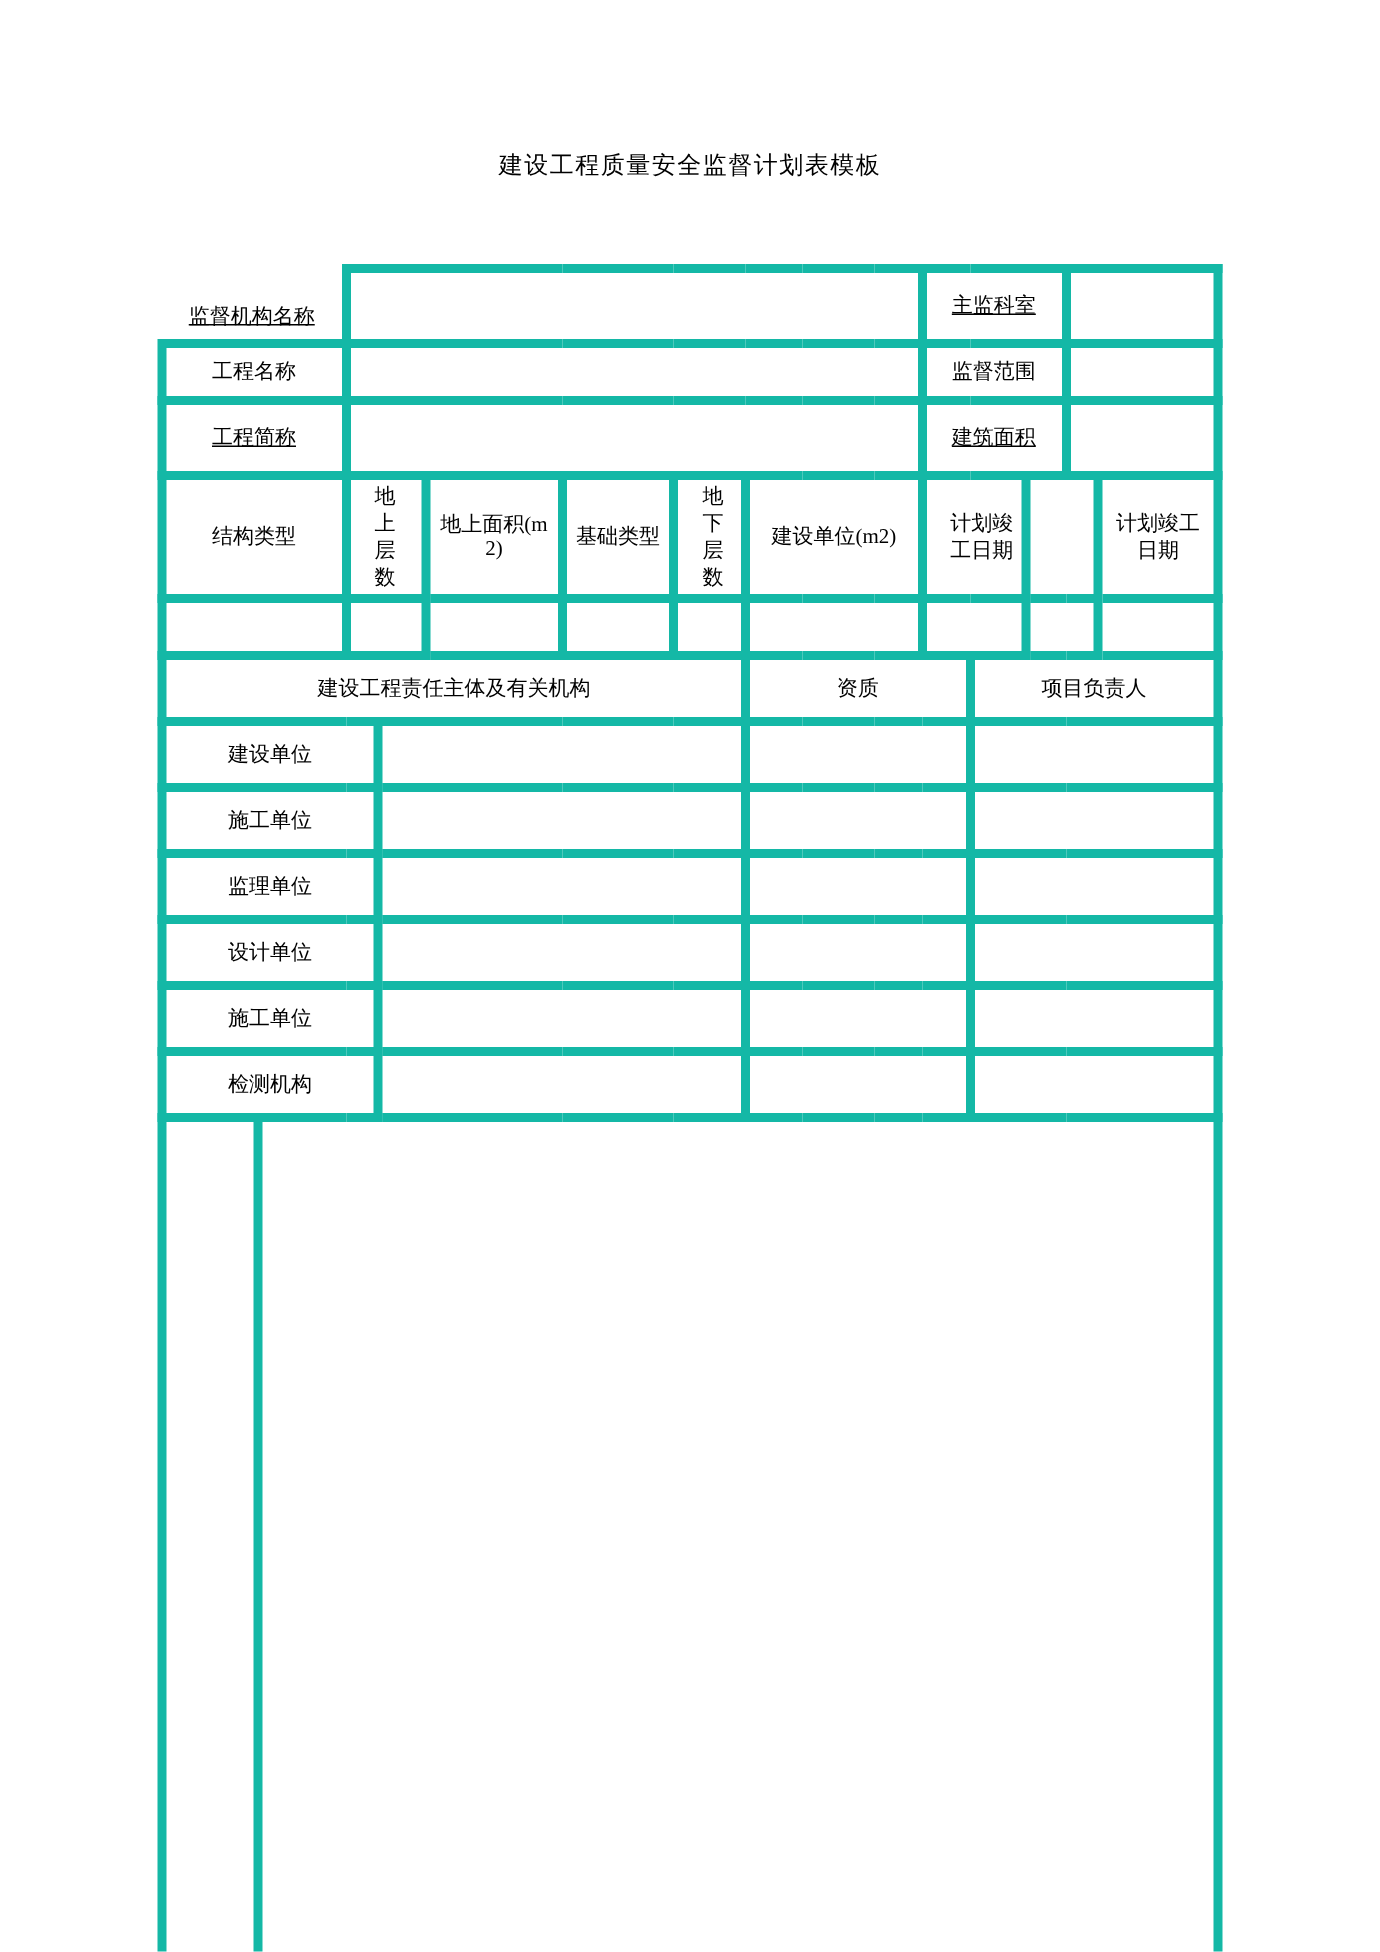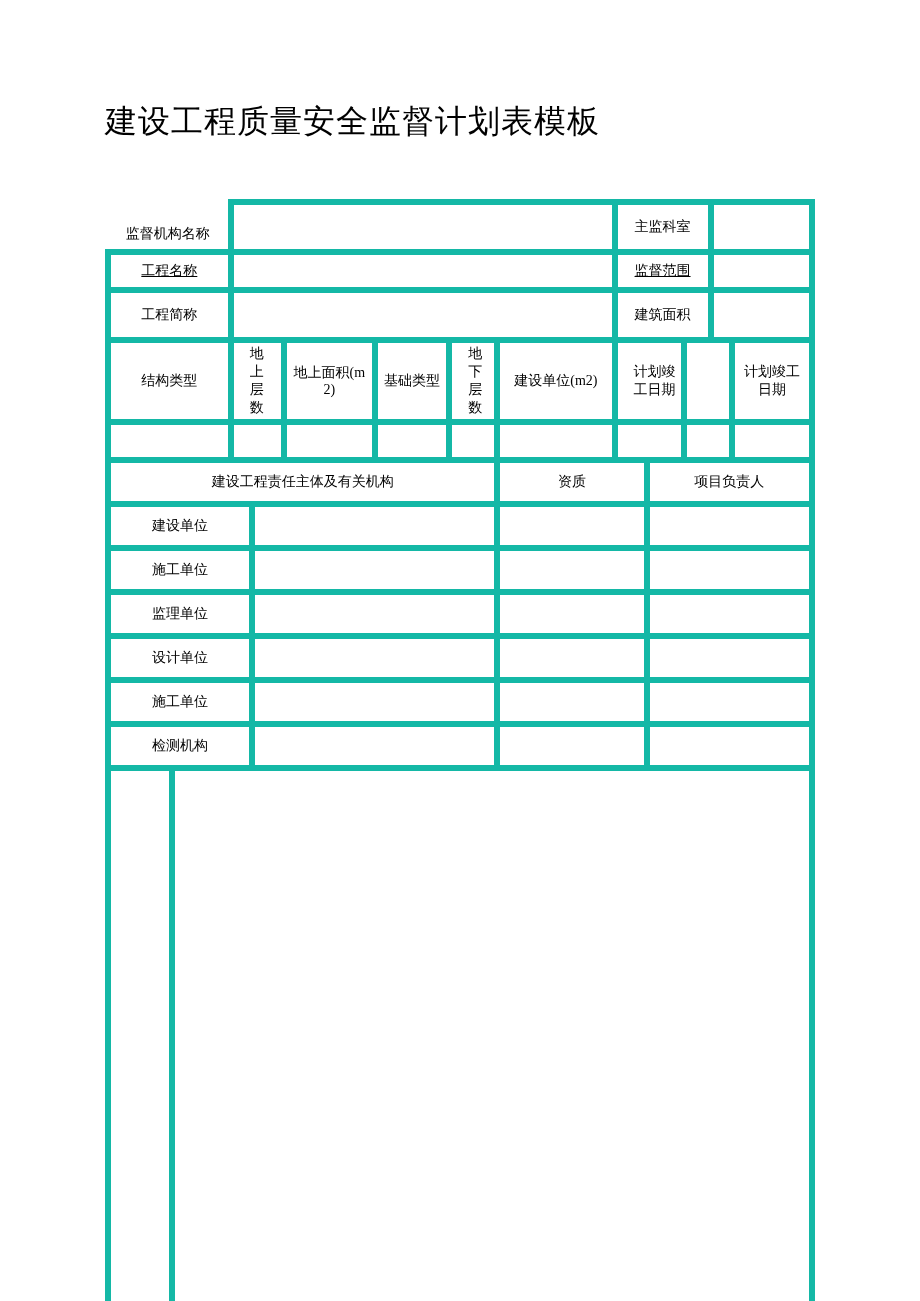--- a/index.html
+++ b/index.html
@@ -7,43 +7,44 @@
       background: #fff;
       font-family: "SimSun", "宋体", serif;
       width: 920px;
       height: 1301px;
       position: relative;
     }
     .page {
       padding: 100px 105px 0 105px;
     }
     h1 {
-      font-size: 32px;
+      text-align: center;
+      font-size: 16px;
       font-weight: normal;
       font-family: "SimSun", "宋体", serif;
       margin-bottom: 55px;
       letter-spacing: 1px;
     }
     table {
       border-collapse: collapse;
       width: 100%;
       table-layout: fixed;
     }
     td {
       border: 6px solid #14b8a6;
       font-size: 14px;
       text-align: center;
       vertical-align: middle;
       padding: 2px 4px;
       word-break: break-all;
     }
-    .row-h { height: 50px; }
+    .row-h { height: 50px; text-decoration: underline; }
     .row-h2 { height: 44px; }
     .row-h3 { height: 55px; }
-    .row-h4 { height: 38px; text-decoration: underline; }
+    .row-h4 { height: 38px; }
     .row-h5 { height: 220px; }
     .underline-cell {
       border-top: none;
       border-left: none;
       vertical-align: bottom;
       padding-bottom: 6px;
     }
     .left-pad { text-align: left; padding-left: 16px; }
     .vtext {
       writing-mode: vertical-rl;

